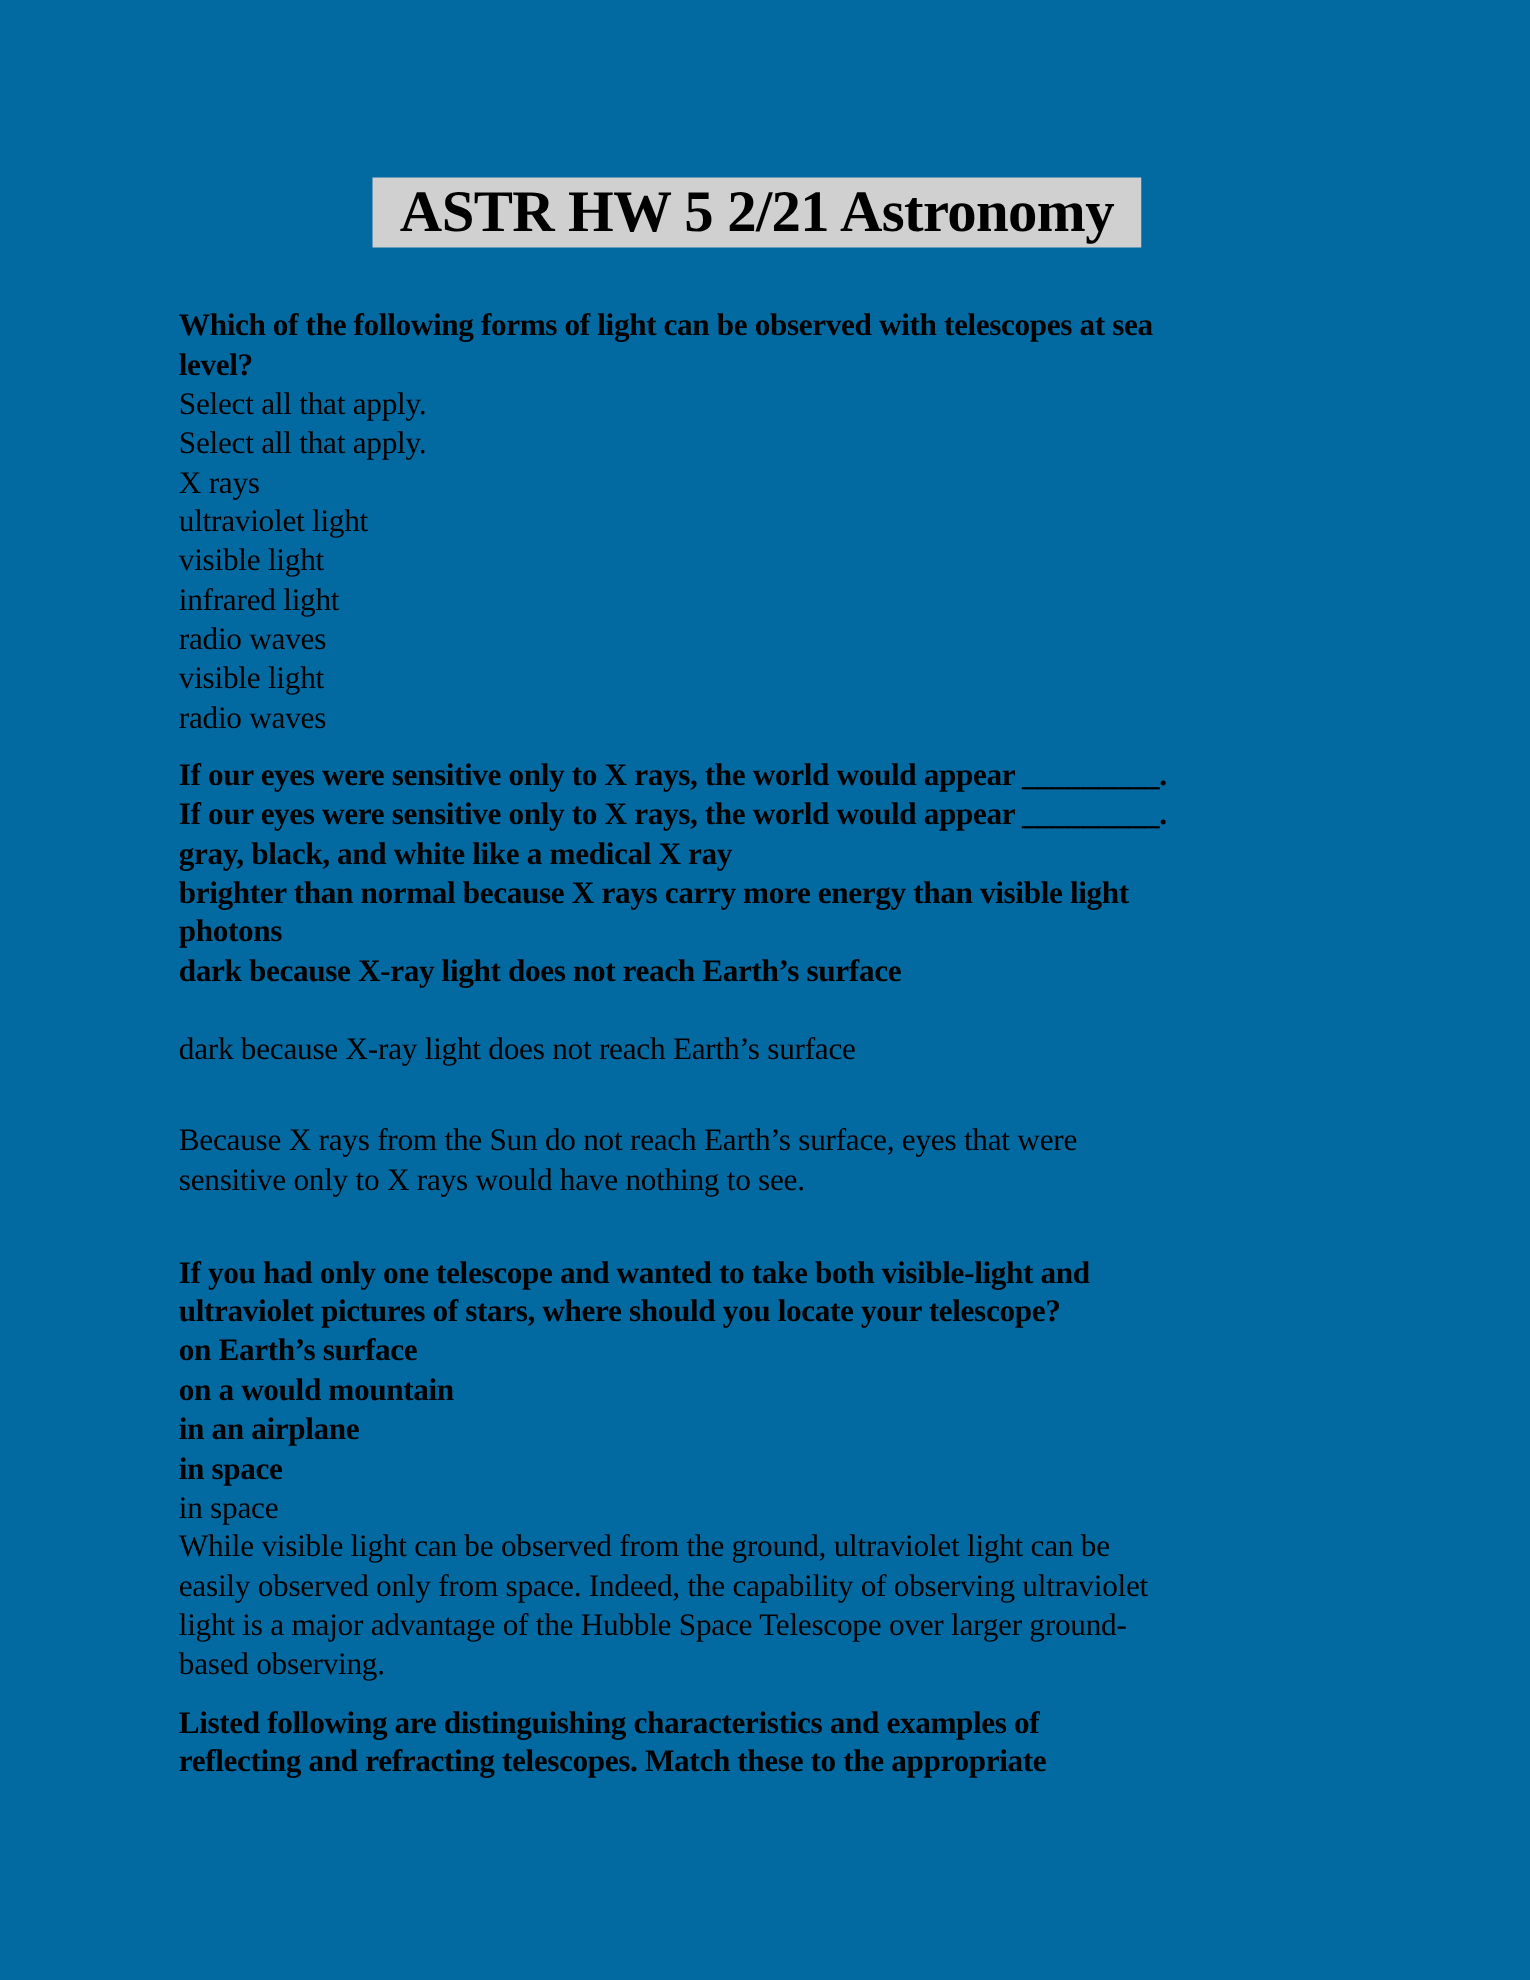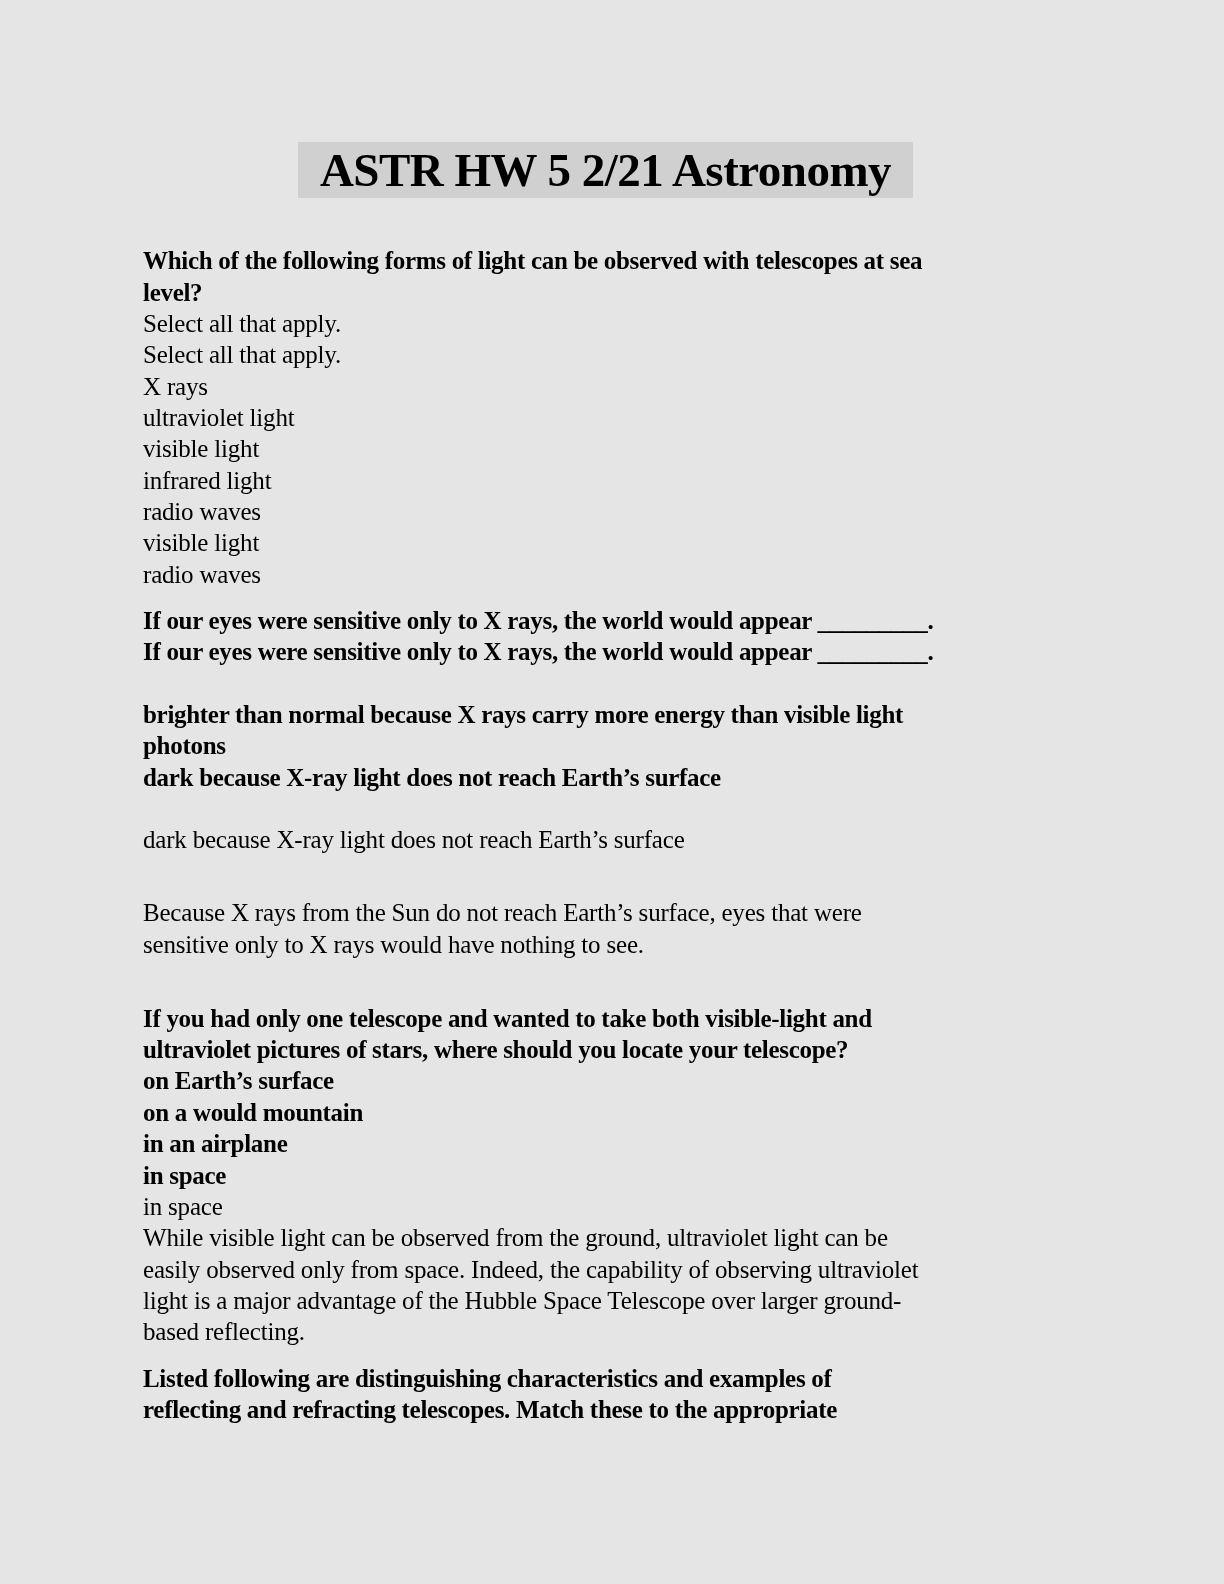--- a/index.html
+++ b/index.html
@@ -1,18 +1,18 @@
 <!DOCTYPE html>
 <html><head>
   <meta charset="utf-8">
   <style>
     html, body { margin: 0; padding: 0; background: #ffffff; }
     body { width: 1224px; height: 1584px; position: relative; overflow: hidden;
            font-family: "Liberation Serif", "DejaVu Serif", serif; color: #000; }
-    .page { position: absolute; left: 0; top: 0; width: 1224px; height: 1584px; background: #e5e5e5; }
+    .page { position: absolute; left: 0; top: 0; width: 1224px; height: 1584px; background: #0369a1; }
     .title { position: absolute; left: 298px; top: 142px; height: 56px; width: 615px;
              background: #d0d0d0; font-weight: bold; font-size: 47px; line-height: 56px;
              text-align: center; white-space: nowrap; letter-spacing: -0.5px; }
     .line { position: absolute; left: 143px; white-space: nowrap; font-size: 25px; line-height: 31px; }
     .b { font-weight: bold; letter-spacing: -0.3px; }
     .n { font-weight: normal; letter-spacing: -0.2px; }
   </style>
 </head>
 <body>
 
@@ -26,34 +26,35 @@
   <div class="line n" style="top:371px">X rays</div>
   <div class="line n" style="top:402px">ultraviolet light</div>
   <div class="line n" style="top:433px">visible light</div>
   <div class="line n" style="top:465px">infrared light</div>
   <div class="line n" style="top:496px">radio waves</div>
   <div class="line n" style="top:527px">visible light</div>
   <div class="line n" style="top:559px">radio waves</div>
 
   <div class="line b" style="top:605px">If our eyes were sensitive only to X rays, the world would appear _________.</div>
   <div class="line b" style="top:636px">If our eyes were sensitive only to X rays, the world would appear _________.</div>
+  <div class="line b" style="top:668px">gray, black, and white like a medical X ray</div>
   <div class="line b" style="top:699px">brighter than normal because X rays carry more energy than visible light</div>
   <div class="line b" style="top:730px">photons</div>
   <div class="line b" style="top:762px">dark because X-ray light does not reach Earth’s surface</div>
   <div class="line n" style="top:824px">dark because X-ray light does not reach Earth’s surface</div>
   <div class="line n" style="top:929px">sensitive only to X rays would have nothing to see.</div>
   <div class="line n" style="top:897px">Because X rays from the Sun do not reach Earth’s surface, eyes that were</div>
 
   <div class="line b" style="top:1003px">If you had only one telescope and wanted to take both visible-light and</div>
   <div class="line b" style="top:1034px">ultraviolet pictures of stars, where should you locate your telescope?</div>
   <div class="line b" style="top:1065px">on Earth’s surface</div>
   <div class="line b" style="top:1097px">on a would mountain</div>
   <div class="line b" style="top:1128px">in an airplane</div>
   <div class="line b" style="top:1160px">in space</div>
   <div class="line n" style="top:1191px">in space</div>
   <div class="line n" style="top:1222px">While visible light can be observed from the ground, ultraviolet light can be</div>
   <div class="line n" style="top:1285px">light is a major advantage of the Hubble Space Telescope over larger ground-</div>
   <div class="line n" style="top:1254px">easily observed only from space. Indeed, the capability of observing ultraviolet</div>
-  <div class="line n" style="top:1316px">based reflecting.</div>
+  <div class="line n" style="top:1316px">based observing.</div>
 
   <div class="line b" style="top:1363px">Listed following are distinguishing characteristics and examples of</div>
   <div class="line b" style="top:1394px">reflecting and refracting telescopes. Match these to the appropriate</div>
 </div>
 
 </body></html>

